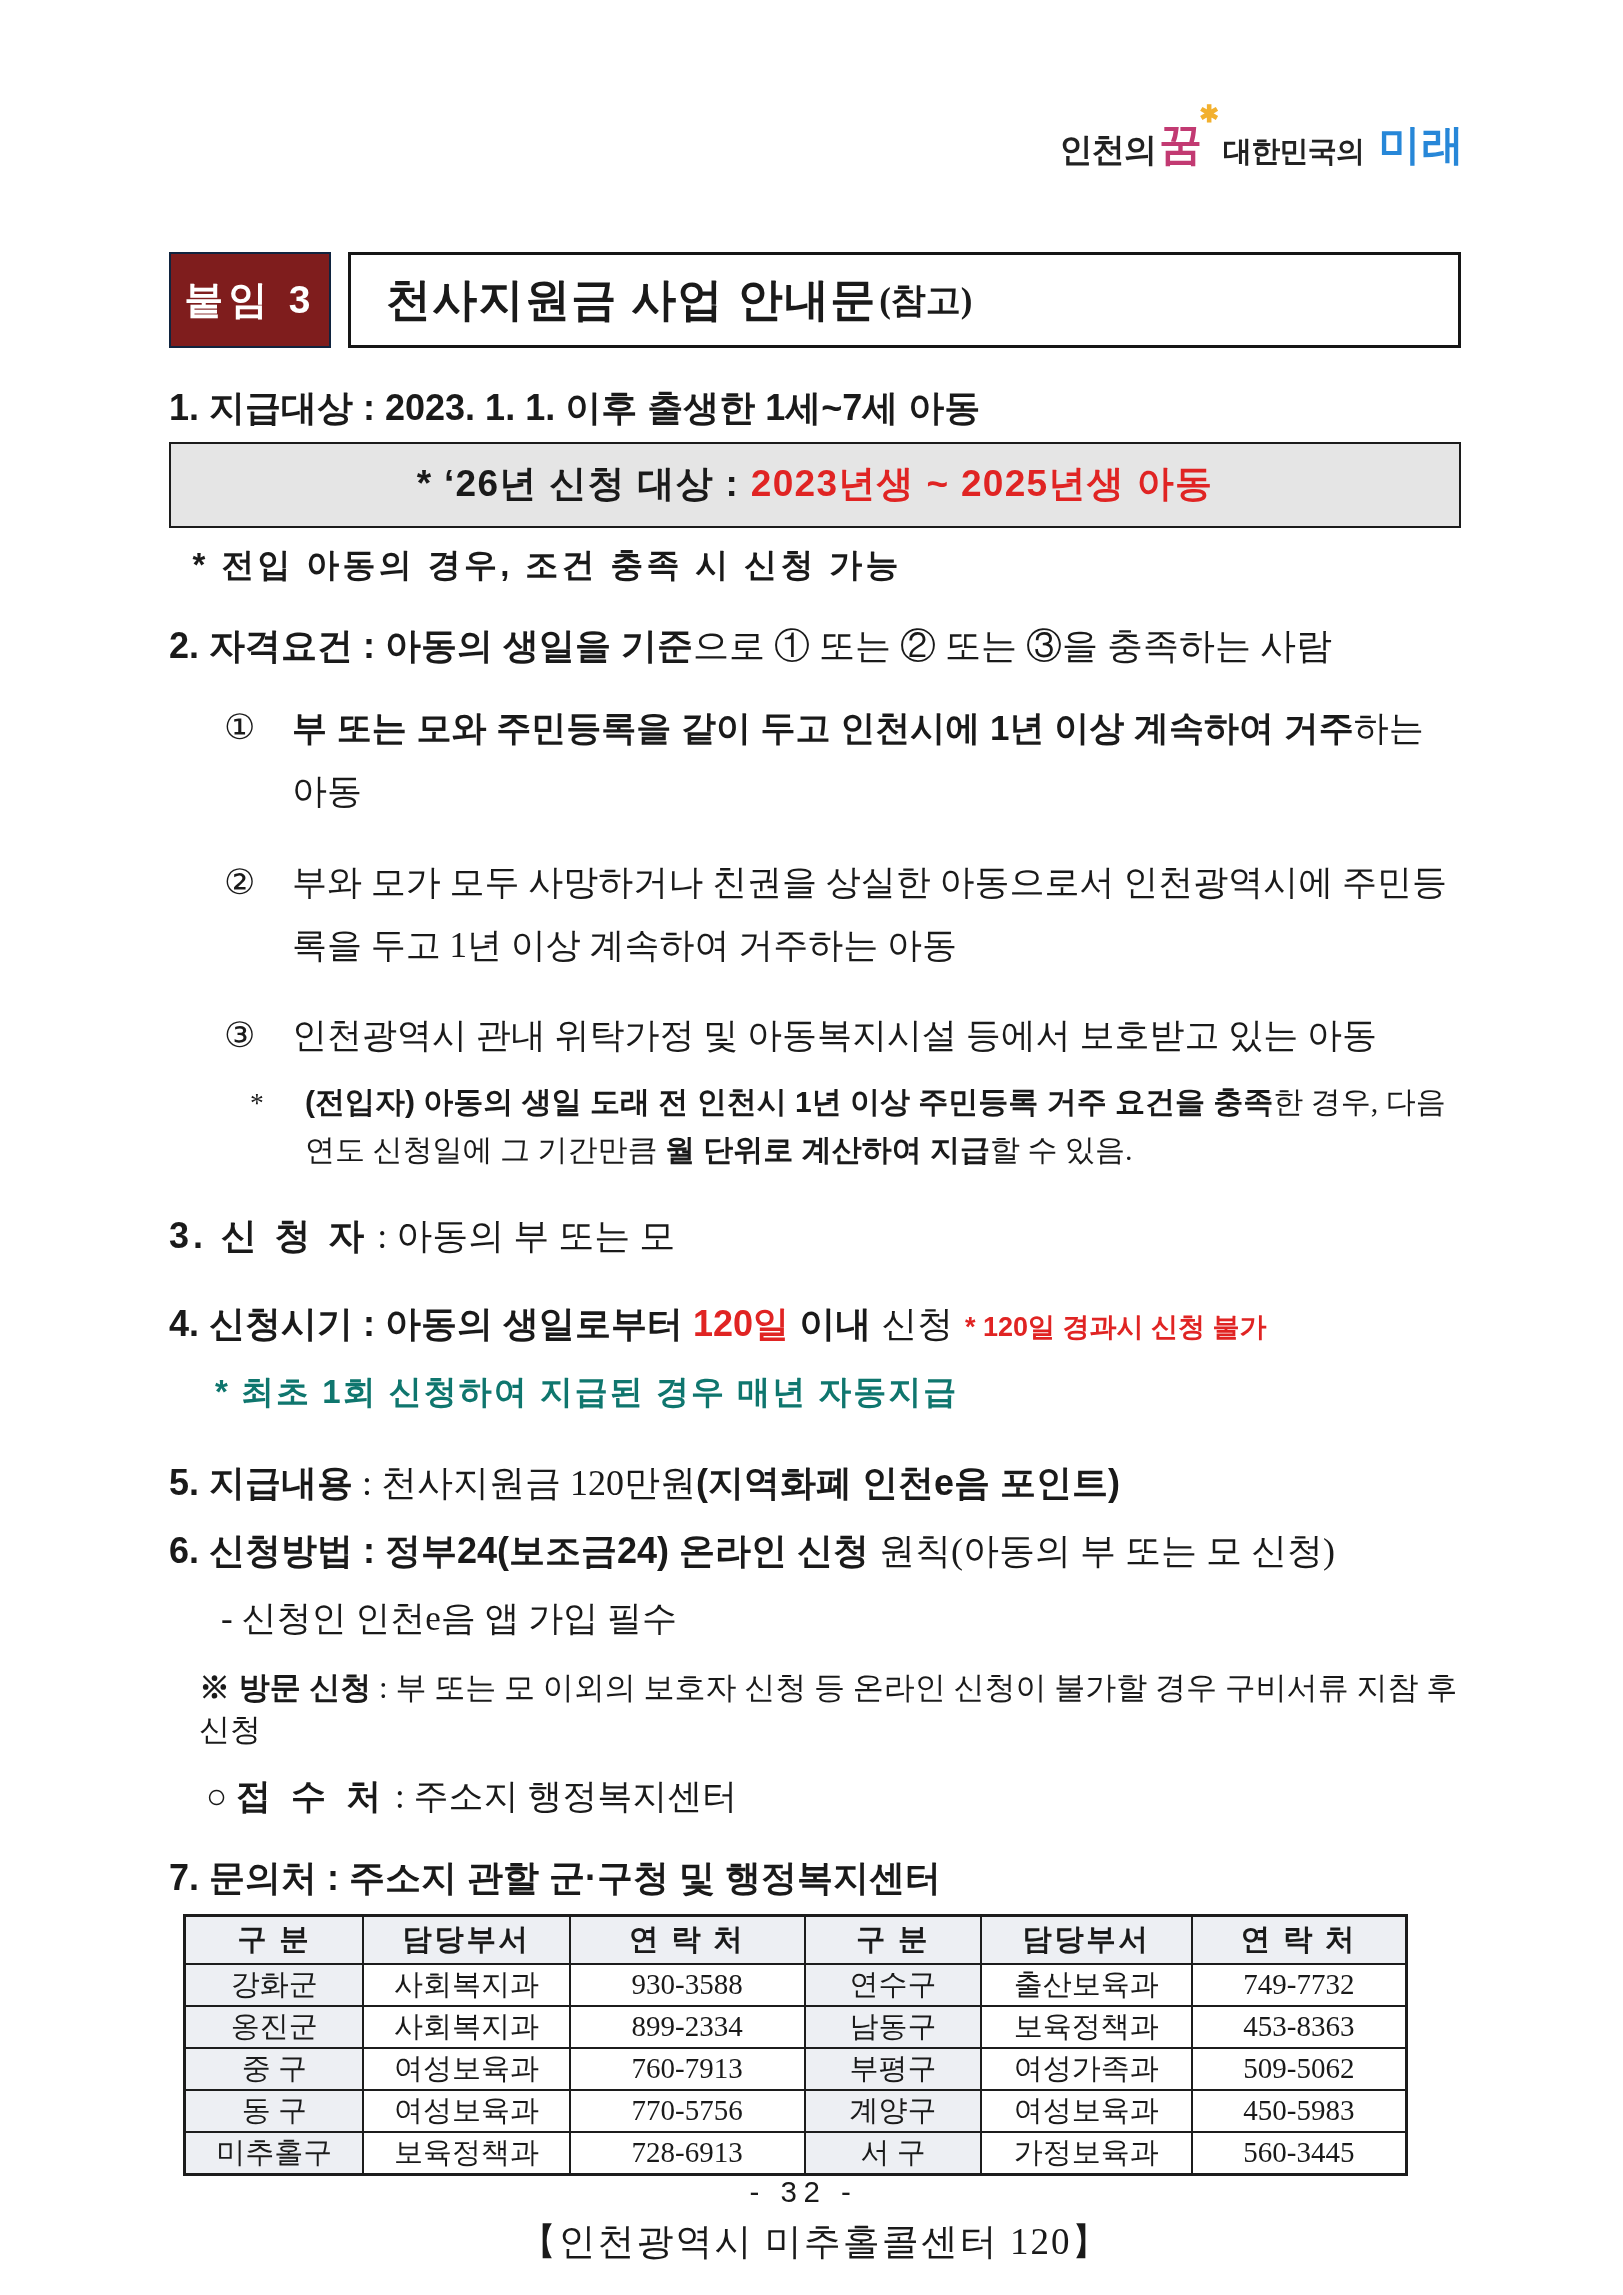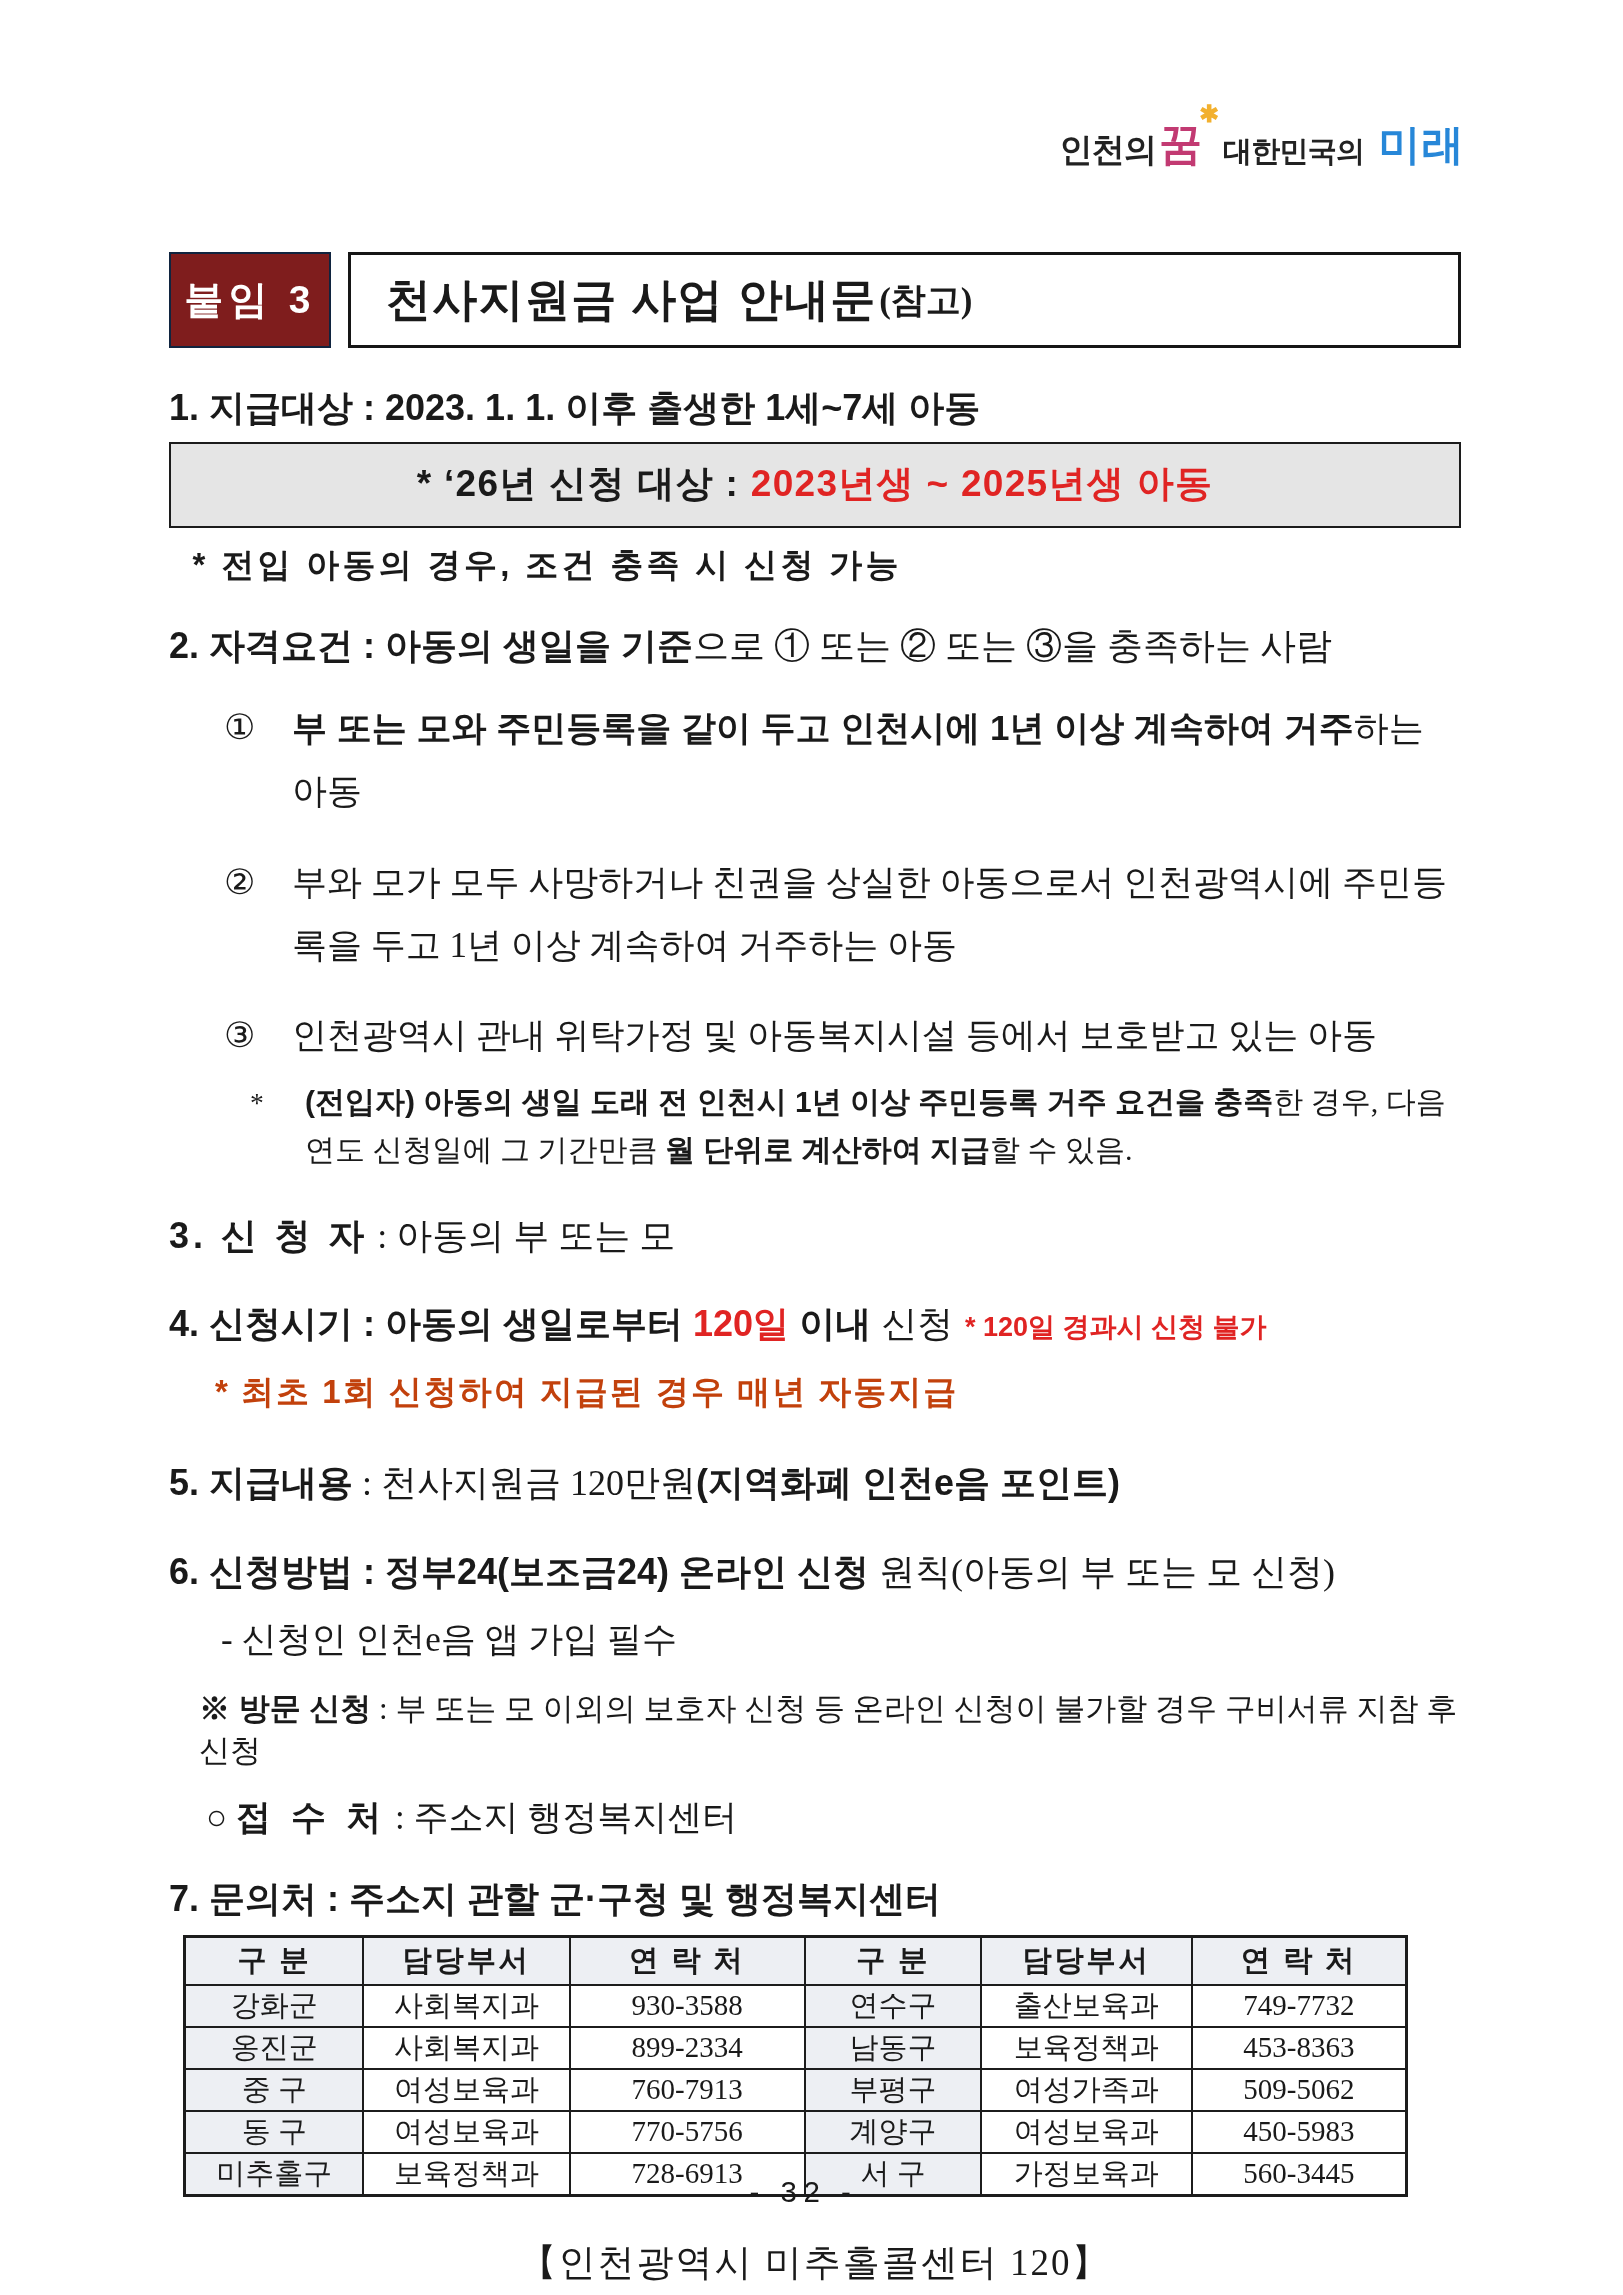--- a/index.html
+++ b/index.html
@@ -46,21 +46,21 @@
     display:flex; align-items:center; padding-left:35px;
   }
   .title { font-family:"Liberation Sans", sans-serif; font-weight:bold; font-size:45px; letter-spacing:1.3px; }
   .title-suffix { font-size:35px; font-weight:bold; margin-left:2.6px; }
 
   
   .sec { font-size:36px; line-height:1.25; }
   .lbl { font-family:"Liberation Sans", sans-serif; font-weight:bold; }
   .b   { font-family:"Liberation Sans", sans-serif; font-weight:bold; }
   .red { color:#e02423; }
-  .blue{ color:#c2410c; }
+  .blue{ color:#0f766e; }
 
   .sec1 { margin-top:37px; }
   .hl-box {
     margin-top:10.5px; border:2.6px solid #1c1c1c; background:#e5e5e5;
     padding:15.7px 0 17px 0; text-align:center;
     font-size:37px;
   }
   .hl-box .b { letter-spacing:1.3px; }
   .note1 { margin-top:14.4px; font-size:33px; font-family:"Liberation Sans", sans-serif;
            font-weight:bold; letter-spacing:3.3px; padding-left:23.6px; }
@@ -72,21 +72,21 @@
   .cnote { position:relative; margin-top:10.5px; padding-left:136px; font-size:30px; line-height:1.6; }
   .cnote .star { position:absolute; left:81px; top:3.9px; font-size:27.5px; }
 
   .sec3 { margin-top:39px; }
   .sec3 .lbl { letter-spacing:3.9px; }
   .sec4 { margin-top:42px; }
   .sec4 .annotation { font-size:27px; font-family:"Liberation Sans", sans-serif; font-weight:bold; margin-left:11.8px; }
   .bluenote { margin-top:23.6px; padding-left:46px; font-size:33px;
               font-family:"Liberation Sans", sans-serif; font-weight:bold; letter-spacing:2px; }
   .sec5 { margin-top:45px; }
-  .sec6 { margin-top:43px; }
+  .sec6 { margin-top:22px; }
   .dashline  { margin-top:21px; padding-left:52px; font-size:35px; }
   .visitline { margin-top:25px; padding-left:30px; font-size:31px; }
   .recvline  { margin-top:22px; padding-left:37px; font-size:35px; }
   .recvline .lbl { letter-spacing:5.2px; }
   .sec7 { margin-top:35px; }
 
   
   table.contact {
     margin-top:13px; margin-left:14.4px;
     width:1225px; border-collapse:collapse;

